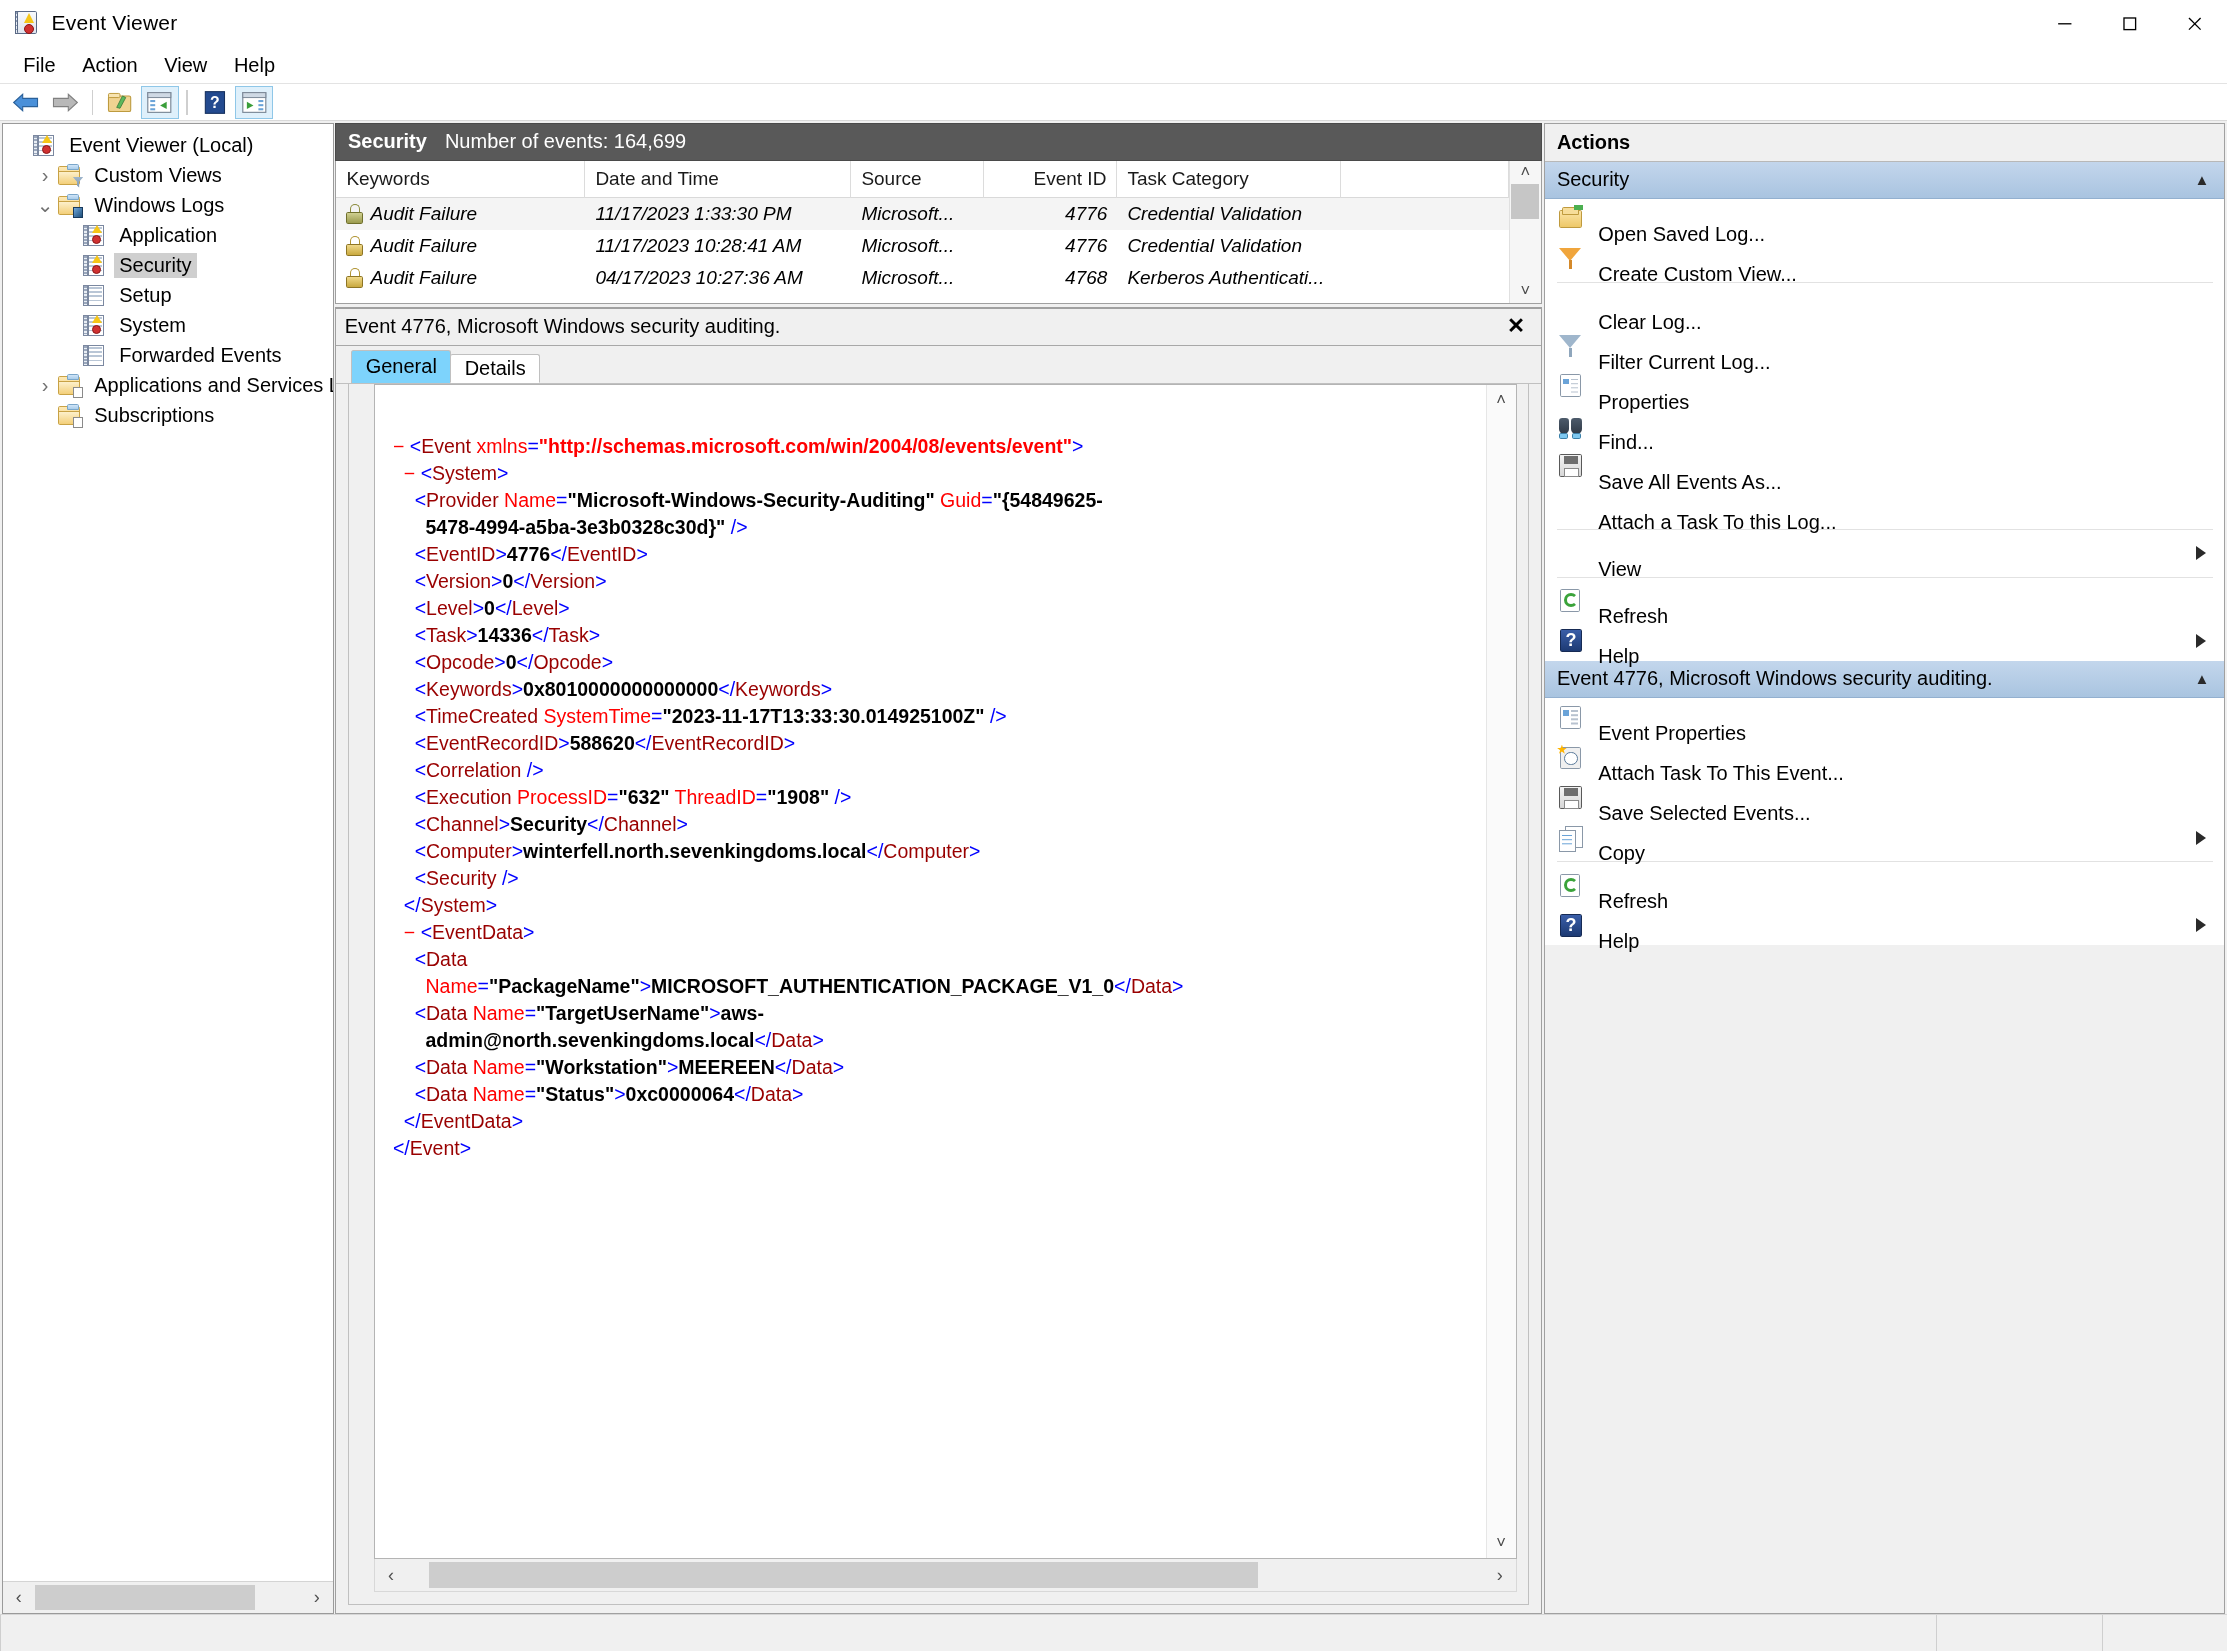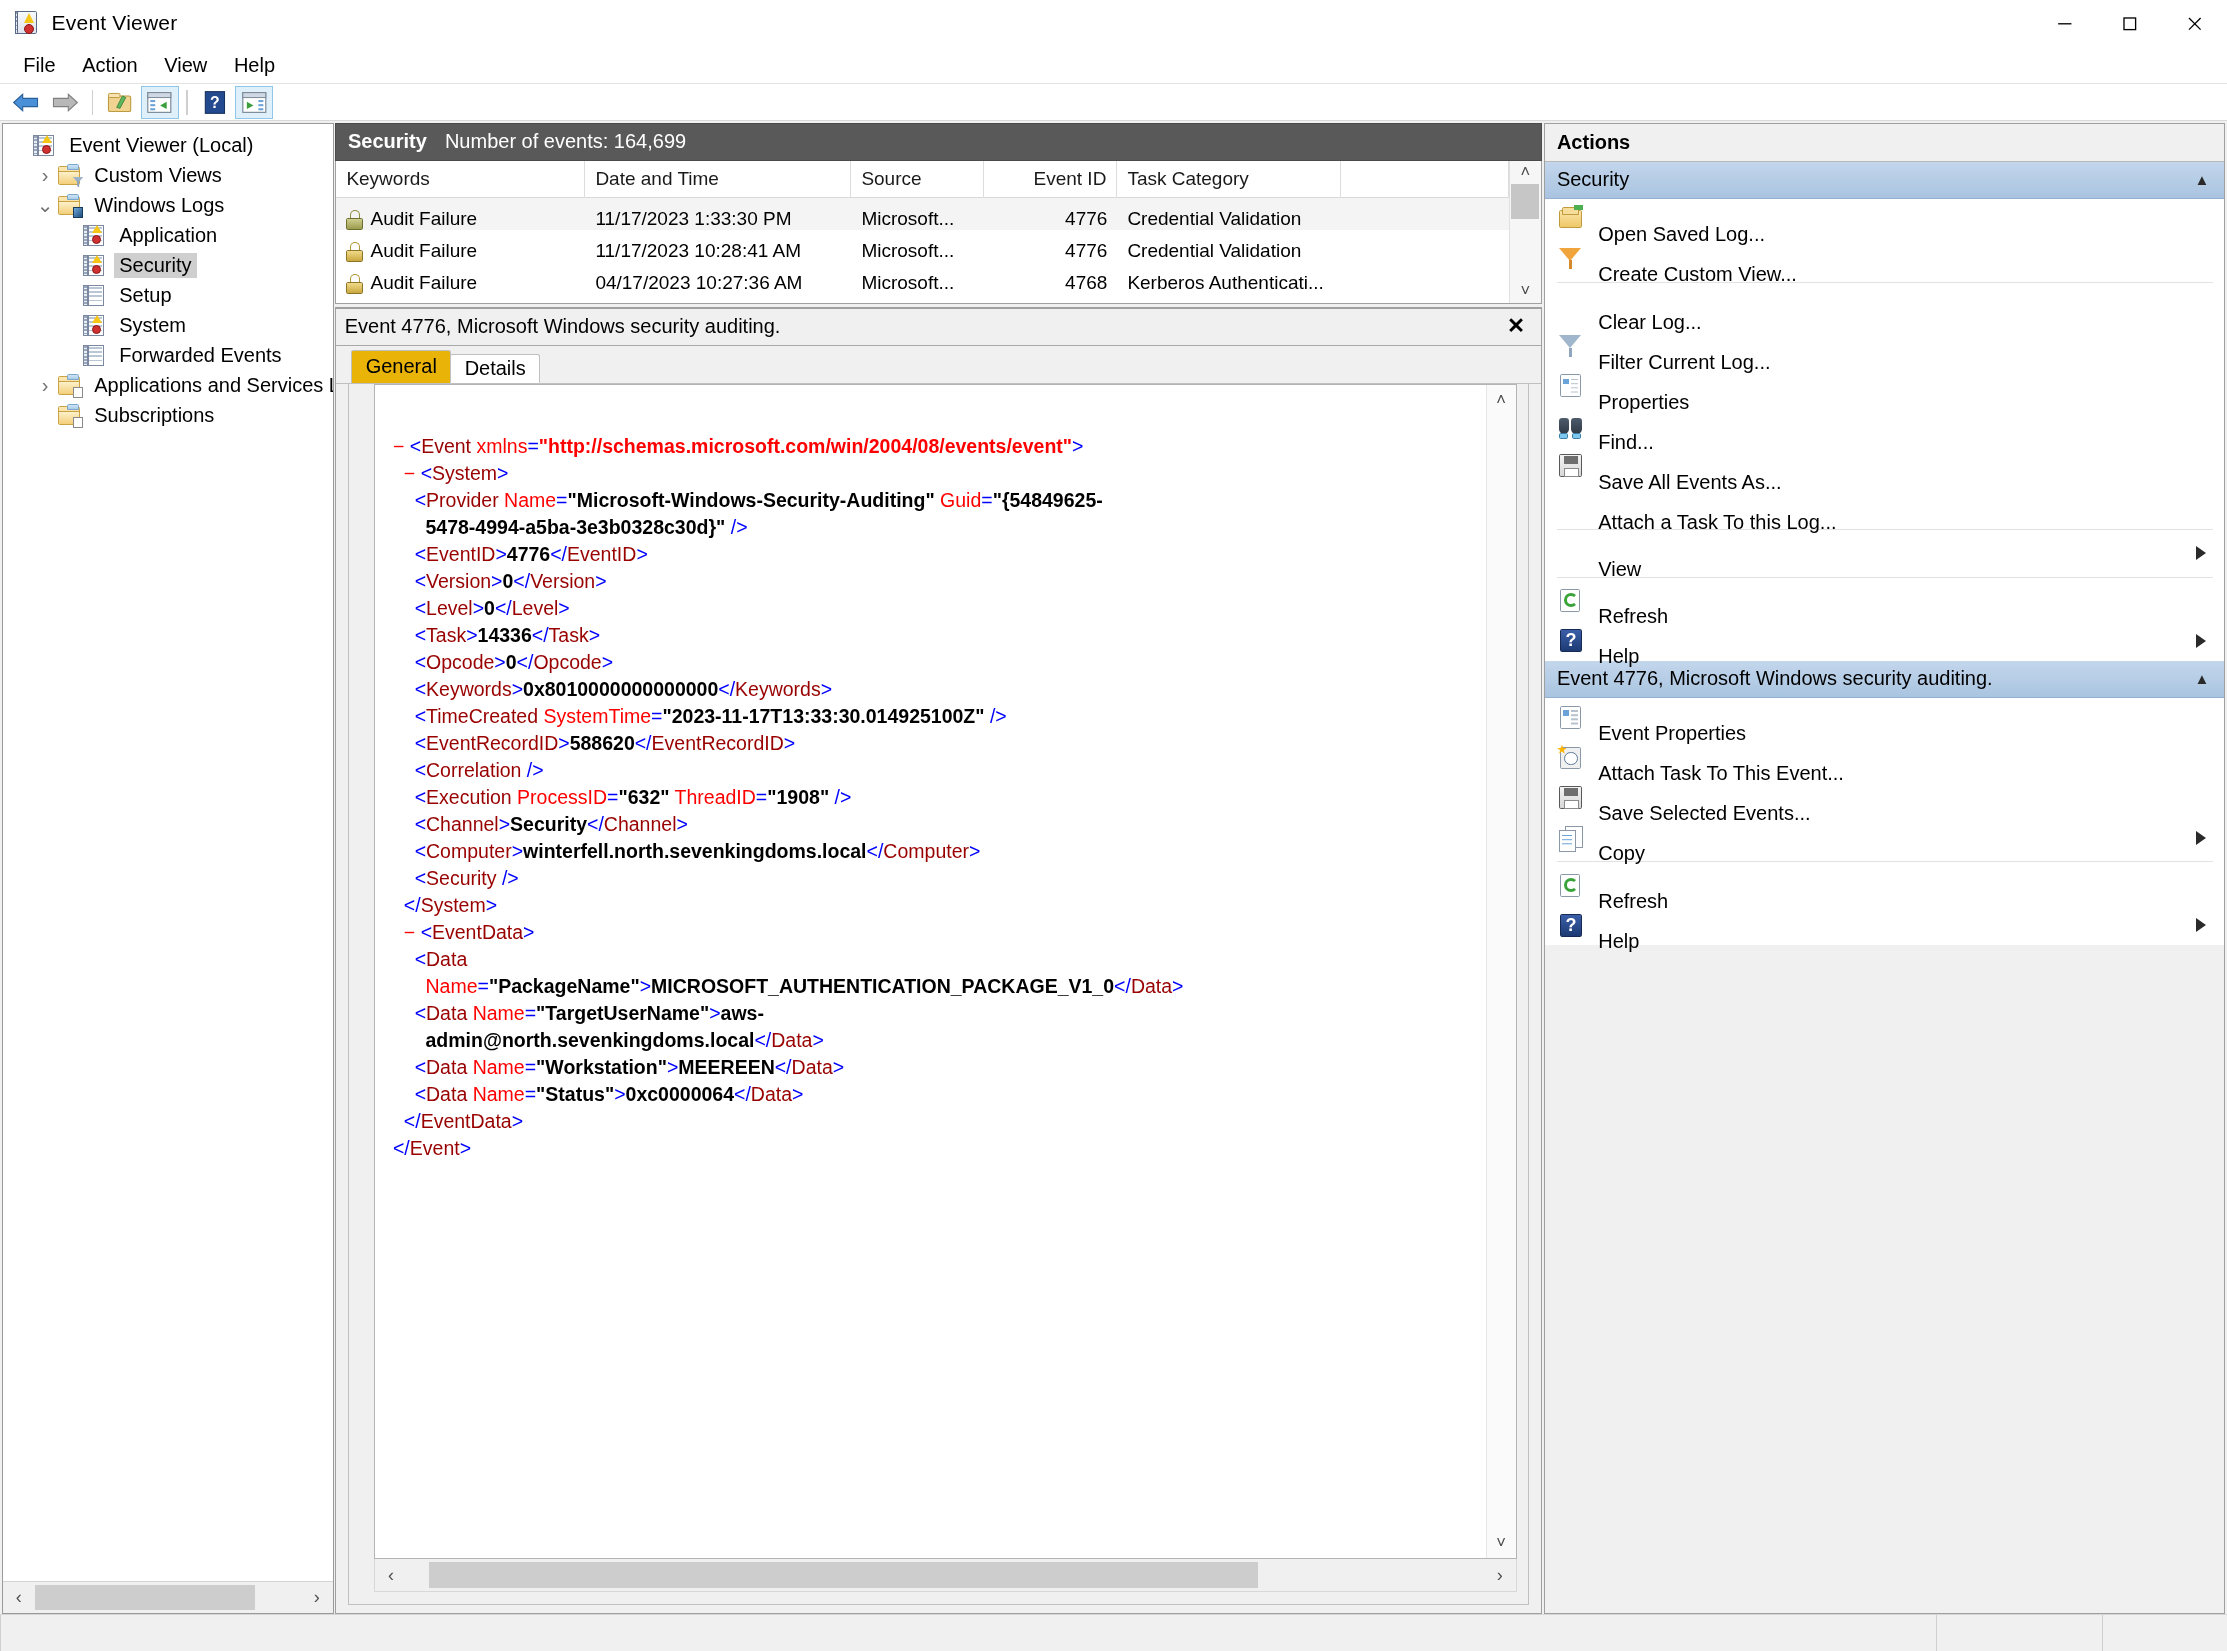--- a/index.html
+++ b/index.html
@@ -229,22 +229,22 @@
     border-right: 0.8px solid #dcdcdc;
     padding-left: 10px;
     color: #1a1a1a;
     height: 37px;
   }
   .el-row {
     display: flex; height: 32px; align-items: center; font-size: 19px;
   }
   .el-row.sel { background: #f4f4f4; }
   .el-row .td {
-    display:flex; align-items:flex-end; height:32px; padding-left: 10px;
-    white-space: nowrap; overflow: hidden;
+    display:flex; align-items:center; height:32px; padding-left: 10px;
+    white-space: nowrap; overflow: hidden; font-style: italic;
   }
   .c-keywords { width: 249px; }
   .c-date { width: 266px; }
   .c-source { width: 133px; }
   .c-eventid { width: 133px; justify-content: flex-end; padding-right: 10px; }
   .c-task { width: 224px; }
   .c-rest { flex: 1; }
   .lock-icon {
     width: 16.6px; height: 20px; position: relative; margin-right: 7.5px; flex:0 0 16.6px;
   }
@@ -299,21 +299,21 @@
   }
   .tabs {
     display: flex; align-items: flex-end; height: 38px;
     padding-left: 15px; background: #f0f0f0;
     border-bottom: 0.8px solid #c0c0c0;
   }
   .tab {
     height: 33px; padding: 0 13.3px;
     display: flex; align-items: center;
     font-size: 20px;
-    background: #eab308;
+    background: #7dd3fc;
     border: 0.8px solid #c0c0c0;
     border-bottom: none;
     border-radius: 2.5px 2.5px 0 0;
     margin-right: -0.8px;
   }
   .tab.active {
     background: #ffffff;
     height: 29px;
     border-bottom: 0.8px solid #ffffff;
     position: relative; z-index: 2;

